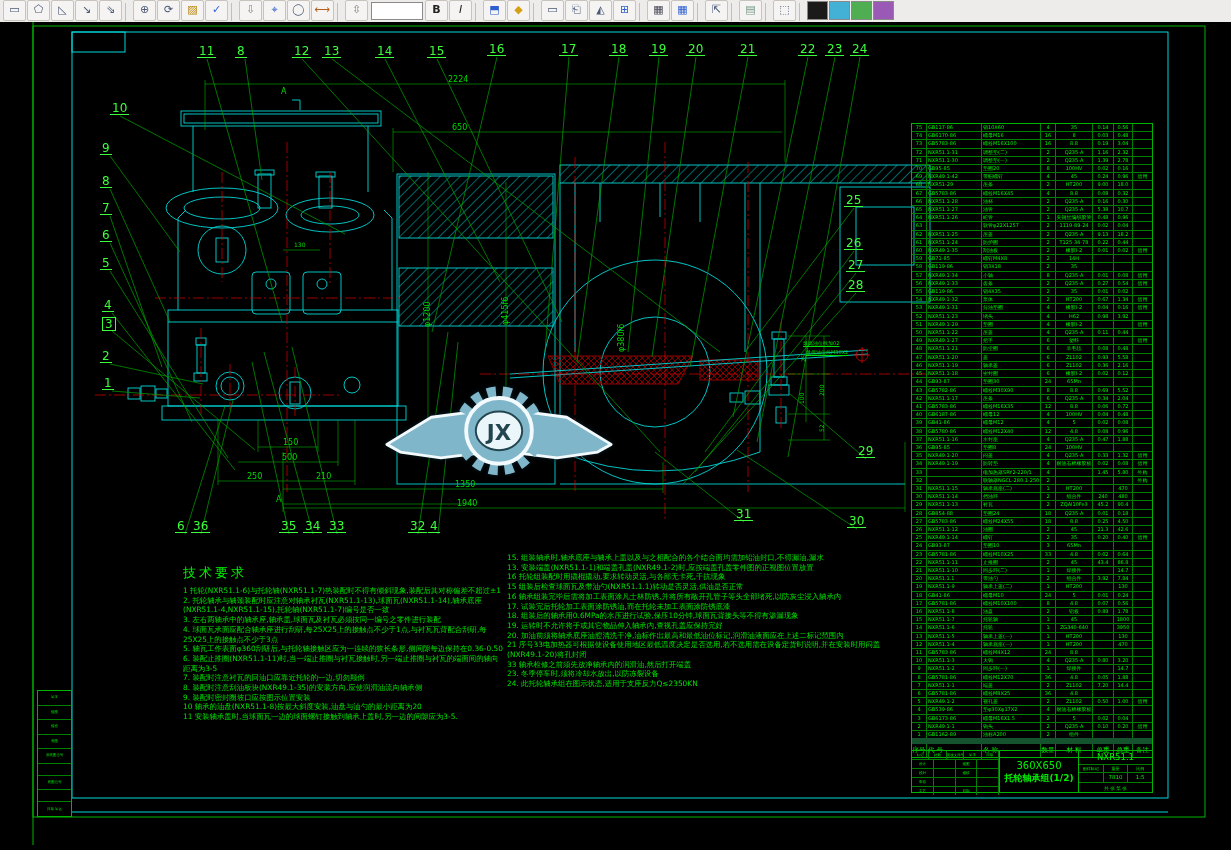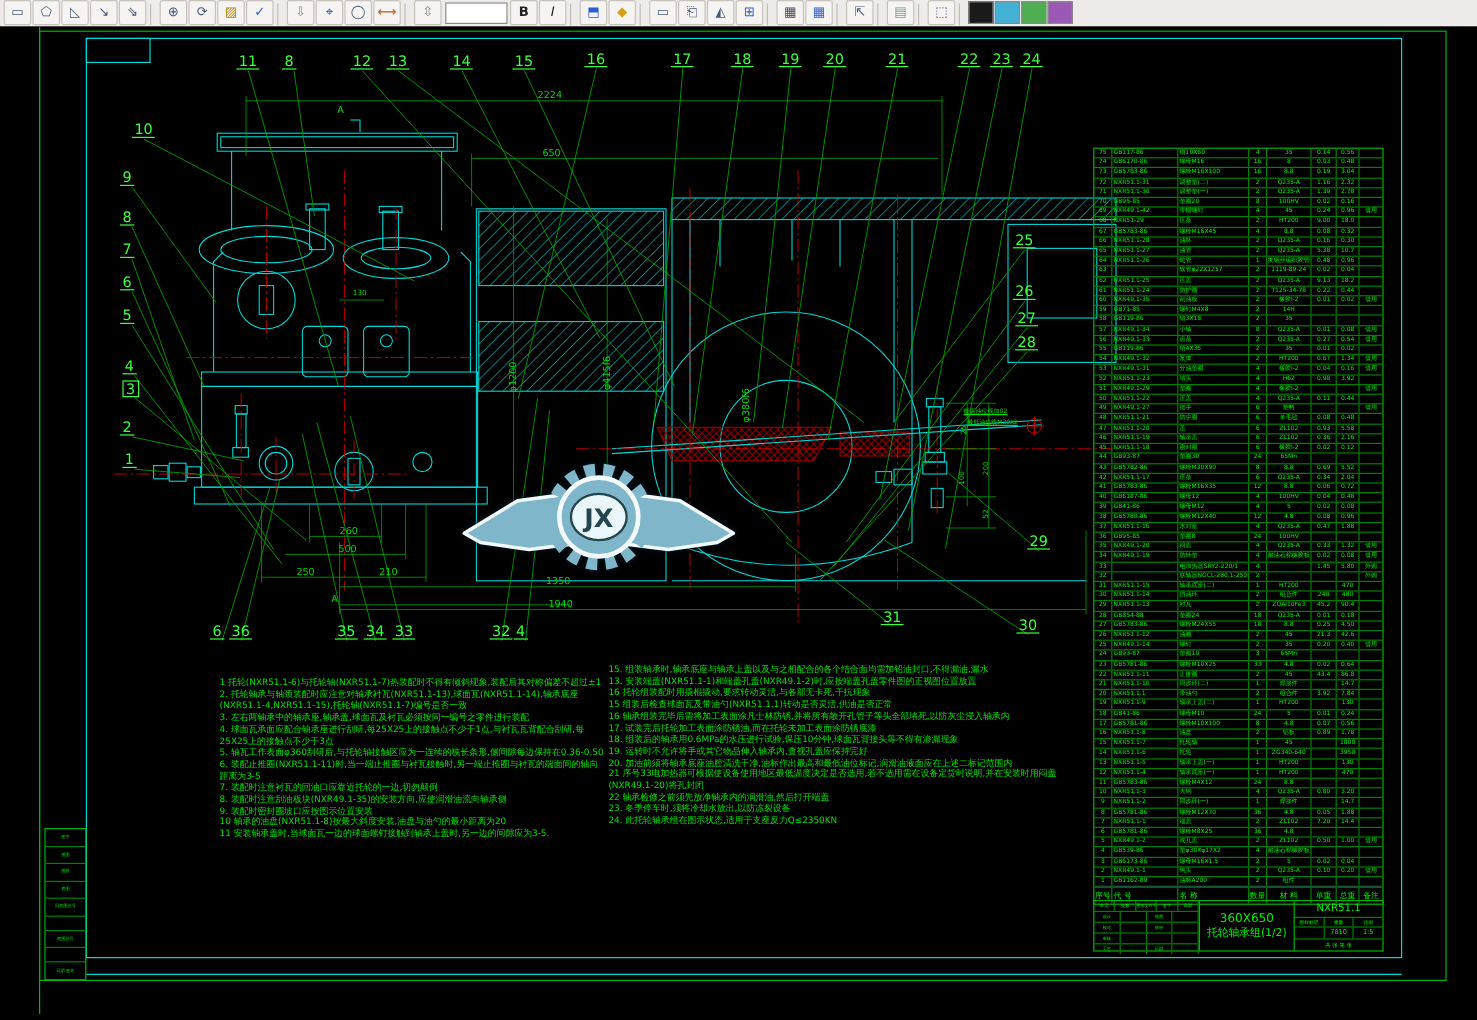--- a/index.html
+++ b/index.html
@@ -45,35 +45,35 @@
     overflow:hidden;white-space:nowrap;padding-left:1px;box-sizing:border-box;}
   .pt-cell:last-child{border-right:none;}
   .c0{width:15px;text-align:center;padding-left:0;}
   .c1{width:55px;}
   .c2{width:59px;}
   .c3{width:15px;text-align:center;padding-left:0;}
   .c4{width:37px;text-align:center;padding-left:0;}
   .c5{width:21px;text-align:center;padding-left:0;}
   .c6{width:19px;text-align:center;padding-left:0;}
   .c7{flex:1;text-align:center;padding-left:0;}
-  #pt-head{display:flex;height:13px;border-top:2px solid #14532d;text-decoration:underline;}
+  #pt-head{display:flex;height:13px;border-top:6px solid #14532d;text-decoration:underline;}
   #pt-head .pt-cell{font-size:6.5px;line-height:13px;}
 
   
   #title-block{position:absolute;left:911px;top:728px;width:242px;height:43px;
     border:1px solid #00b400;box-sizing:border-box;display:flex;color:#00f000;}
   .tb-left{width:87px;display:flex;flex-direction:column;border-right:1px solid #00b400;}
   .tb-lrow{flex:1;display:flex;border-top:1px solid #007f00;}
   .tb-lrow:first-child{border-top:none;}
   .tb-lcell{flex:1;border-right:1px solid #007f00;font-size:3.5px;line-height:8px;
     overflow:hidden;white-space:nowrap;text-align:center;}
   .tb-mid{width:78px;border-right:1px solid #00b400;display:flex;flex-direction:column;
     justify-content:center;align-items:center;}
   .tb-size{font-size:10px;line-height:13px;}
-  .tb-name{font-size:9px;line-height:12px;font-weight:normal;white-space:nowrap;}
+  .tb-name{font-size:9px;line-height:12px;font-weight:bold;white-space:nowrap;}
   .tb-right{flex:1;display:flex;flex-direction:column;}
   .tb-no{font-size:8.5px;line-height:13px;text-align:center;height:13px;}
   .tb-srow{display:flex;border-top:1px solid #007f00;}
   .tb-scell{flex:1;border-right:1px solid #007f00;font-size:4px;line-height:7px;
     text-align:center;overflow:hidden;white-space:nowrap;}
   .tb-scell:last-child{border-right:none;}
   .tb-scell.v{font-size:5.5px;line-height:9px;}
   .tb-sheet{flex:1;font-size:4.5px;text-align:center;border-top:1px solid #007f00;
     line-height:12px;overflow:hidden;}
 
@@ -325,20 +325,21 @@
         <line x1="185" y1="512" x2="225" y2="384" class="leader"></line>
         <line x1="201" y1="512" x2="233" y2="378" class="leader"></line>
         <line x1="289" y1="512" x2="252" y2="340" class="leader"></line>
         <line x1="313" y1="512" x2="264" y2="330" class="leader"></line>
         <line x1="337" y1="512" x2="292" y2="325" class="leader"></line>
         <line x1="418" y1="512" x2="448" y2="310" class="leader"></line>
         <line x1="438" y1="512" x2="458" y2="320" class="leader"></line>
       </svg>
 
     <div class="tech" id="tech-left">
+      <div class="tech-title">技术要求</div>
     <div class="tr-item">1 托轮(NXR51.1-6)与托轮轴(NXR51.1-7)热装配时不得有倾斜现象,装配后其对称偏差不超过±1</div>
         <div class="tr-item">2. 托轮轴承与轴颈装配时应注意对轴承衬瓦(NXR51.1-13),球面瓦(NXR51.1-14),轴承底座(NXR51.1-4,NXR51.1-15),托轮轴(NXR51.1-7)编号是否一致</div>
         <div class="tr-item">3. 左右两轴承中的轴承座,轴承盖,球面瓦及衬瓦必须按同一编号之零件进行装配</div>
         <div class="tr-item">4. 球面瓦承面应配合轴承座进行刮研,每25X25上的接触点不少于1点,与衬瓦瓦背配合刮研,每25X25上的接触点不少于3点</div>
         <div class="tr-item">5. 轴瓦工作表面φ360刮研后,与托轮轴接触区应为一连续的狭长条形,侧间隙每边保持在0.36-0.50</div>
         <div class="tr-item">6. 装配止推圈(NXR51.1-11)时,当一端止推圈与衬瓦接触时,另一端止推圈与衬瓦的端面间的轴向距离为3-5</div>
         <div class="tr-item">7. 装配时注意衬瓦的回油口应靠近托轮的一边,切勿颠倒</div>
         <div class="tr-item">8. 装配时注意刮油板块(NXR49.1-35)的安装方向,应使润滑油流向轴承侧</div>
         <div class="tr-item">9. 装配时密封圈坡口应按图示位置安装</div>
         <div class="tr-item">10 轴承的油盘(NXR51.1-8)按最大斜度安装,油盘与油勺的最小距离为20</div>
@@ -348,21 +349,21 @@
         <div class="tr-item">15. 组装轴承时,轴承底座与轴承上盖以及与之相配合的各个结合面均需加铅油封口,不得漏油,漏水</div>
         <div class="tr-item">13. 安装端盖(NXR51.1-1)和端盖孔盖(NXR49.1-2)时,应按端盖孔盖零件图的正视图位置放置</div>
         <div class="tr-item">16 托轮组装配时用撬棍撬动,要求转动灵活,与各部无卡死,干抗现象</div>
         <div class="tr-item">15 组装后检查球面瓦及带油勺(NXR51.1.1)转动是否灵活,供油是否正常</div>
         <div class="tr-item">16 轴承组装完毕后需将加工表面涂凡士林防锈,并将所有敞开孔管子等头全部堵死,以防灰尘浸入轴承内</div>
         <div class="tr-item">17. 试装完后托轮加工表面涂防锈油,而在托轮未加工表面涂防锈底漆</div>
         <div class="tr-item">18. 组装后的轴承用0.6MPa的水压进行试验,保压10分钟,球面瓦背接头等不得有渗漏现象</div>
         <div class="tr-item">19. 运转时不允许将手或其它物品伸入轴承内,查视孔盖应保持完好</div>
         <div class="tr-item">20. 加油前须将轴承底座油腔清洗干净,油标作出最高和最低油位标记,润滑油液面应在上述二标记范围内</div>
         <div class="tr-item">21 序号33电加热器可根据使设备使用地区最低温度决定是否选用,若不选用需在设备定货时说明,并在安装时用闷盖(NXR49.1-20)将孔封闭</div>
-        <div class="tr-item">22 轴承检修之前须先放净轴承内的润滑油,然后打开端盖</div>
+        <div class="tr-item">33 轴承检修之前须先放净轴承内的润滑油,然后打开端盖</div>
         <div class="tr-item">23. 冬季停车时,须将冷却水放出,以防冻裂设备</div>
         <div class="tr-item">24. 此托轮轴承组在图示状态,适用于支座反力Q≤2350KN</div>
       </div>
 
     <div id="parts-table">
       <div id="pt-body">
           <div class="pt-row">
             <div class="pt-cell c0">75</div>
             <div class="pt-cell c1">GB117-86</div>
             <div class="pt-cell c2">销10X60</div>
@@ -1238,21 +1239,21 @@
       <div class="callout" style="left: 191px; top: 498px;">36</div>
       <div class="callout" style="left: 279px; top: 498px;">35</div>
       <div class="callout" style="left: 303px; top: 498px;">34</div>
       <div class="callout" style="left: 327px; top: 498px;">33</div>
       <div class="callout" style="left: 408px; top: 498px;">32</div>
       <div class="callout" style="left: 428px; top: 498px;">4</div>
       <div class="dim" style="left: 448px; top: 54px;">2224</div>
       <div class="dim" style="left: 452px; top: 102px;">650</div>
       <div class="dim" style="left: 281px; top: 66px;">A</div>
       <div class="dim small" style="left: 294px; top: 220px;">130</div>
-      <div class="dim" style="left: 283px; top: 417px;">260</div>
+      <div class="dim" style="left: 283px; top: 417px;">150</div>
       <div class="dim" style="left: 282px; top: 432px;">500</div>
       <div class="dim" style="left: 247px; top: 451px;">250</div>
       <div class="dim" style="left: 316px; top: 451px;">210</div>
       <div class="dim" style="left: 276px; top: 474px;">A</div>
       <div class="dim" style="left: 455px; top: 459px;">1350</div>
       <div class="dim" style="left: 457px; top: 478px;">1940</div>
       <div class="dim" style="left: 424px; top: 305px; transform: rotate(-90deg); transform-origin: 0px 0px;">φ1200</div>
       <div class="dim" style="left: 502px; top: 303px; transform: rotate(-90deg); transform-origin: 0px 0px;">φ415f6</div>
       <div class="dim" style="left: 618px; top: 330px; transform: rotate(-90deg); transform-origin: 0px 0px;">φ380f6</div>
       <div class="dim small" style="left: 801px; top: 340px; transform: rotate(-90deg); transform-origin: 0px 0px;">25</div>

